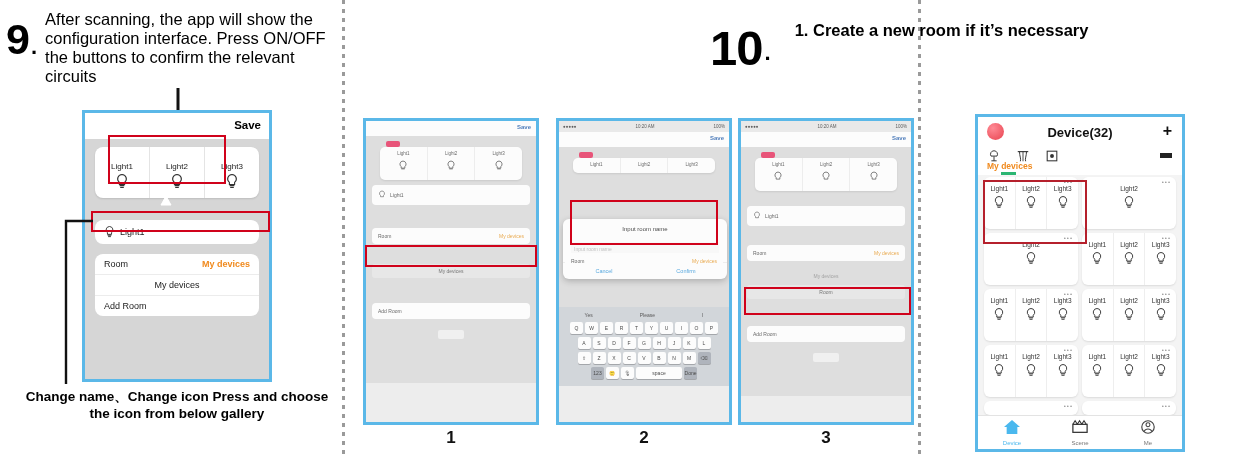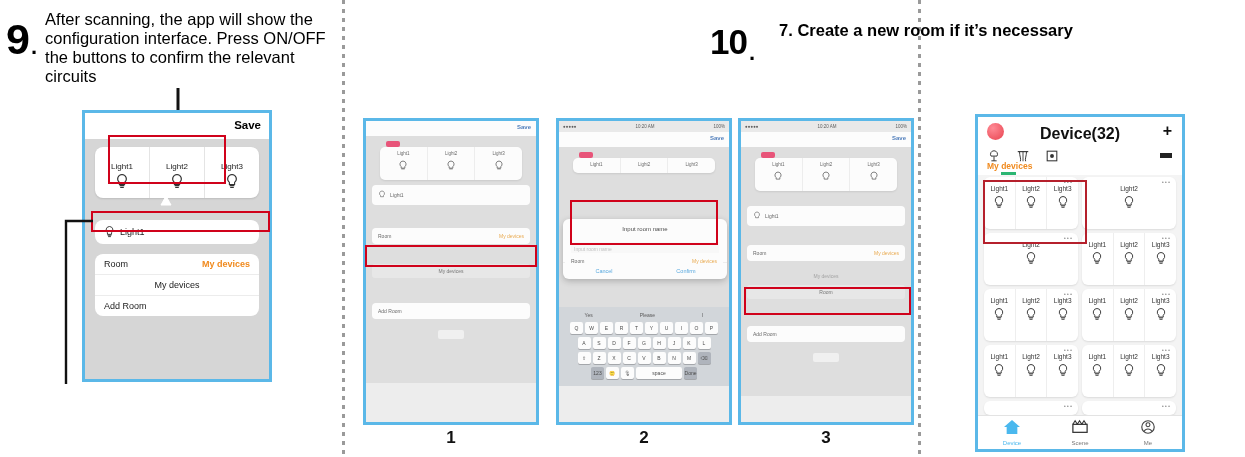--- a/index.html
+++ b/index.html
@@ -37,21 +37,21 @@
   .steptext { color:#000; font-weight:normal; }
 
   
   #s9head { left:6px; top:10px; width:334px; }
   #s9head .stepnum { font-size:43px; margin-top:8px; }
   #s9head .stepdot { font-size:22px; margin-top:24px; margin-left:2px; }
   #s9head .steptext { font-size:16.5px; line-height:19px; margin-left:8px; }
 
   
   #s10head { left:365px; top:18px; width:545px; }
-  #s10head .stepnum { font-size:35px; margin-top:6px; }
+  #s10head .stepnum { font-size:49px; margin-top:6px; }
   #s10head .stepdot { font-size:22px; margin-top:22px; margin-left:2px; }
   #s10head .steptext { font-size:16.5px; line-height:24px; margin-left:12px; font-weight:600;}
 
   
   .phone {
     position:absolute;
     border:3px solid #5bb8e8;
     background:#d9d9d9;
     overflow:hidden;
   }
@@ -169,21 +169,21 @@
             padding:5px 0; }
 
   .minibox { position:absolute; border:2px solid #d0021b; }
   #mb1 { left:365px; top:245px; width:172px; height:22px; }
   #mb2 { left:570px; top:200px; width:148px; height:45px; }
   #mb3 { left:744px; top:287px; width:167px; height:28px; }
 
   
   #phone11 { left:975px; top:114px; width:210px; height:338px; background:#fff; }
   .p11head { background:#fff; padding:6px 9px 0 9px; position:relative; height:58px; }
-  .p11title { text-align:center; font-size:16px; font-weight:bold; color:#111;
+  .p11title { text-align:center; font-size:13px; font-weight:bold; color:#111;
               position:absolute; left:0; right:0; top:8px; }
   .avatar { width:17px; height:17px; border-radius:50%;
             background:radial-gradient(circle at 35% 30%, #ff8a95, #e8434f); }
   .plus { position:absolute; right:10px; top:7px; font-size:16px;
           font-weight:bold; color:#111; line-height:14px; }
   .minusbtn { position:absolute; right:10px; top:36px; width:12px; height:5px;
               background:#222; }
   .iconrow { display:flex; gap:15px; margin-top:9px; align-items:flex-end; }
   .catico { width:14px; height:14px; }
   .mydev { color:#f08a1e; font-size:8.5px; font-weight:bold; margin-top:-2px; }
@@ -303,28 +303,29 @@
     <div class="redbox" id="rb9b"></div>
 
     <svg style="position:absolute;left:160px;top:196px" width="12" height="12">
       <path d="M6 0 L11 9 L1 9 Z" fill="#ffffff" stroke="#ffffff"></path>
     </svg>
 
     <svg id="conn9" viewBox="0 0 30 168">
       <polyline points="30,3 3,3 3,166" fill="none" stroke="#111" stroke-width="2.4"></polyline>
     </svg>
 
+    <div id="cap9">Change name、Change icon Press and choose the icon from below gallery</div>
   </div>
 
   <div class="panel" id="panel10">
     <div class="stephead" id="s10head">
       <span class="stepnum">10</span>
       <span class="stepdot">.</span>
       <span style="margin-left:12px">
-        <div class="steptext">7. Create a new room if it’s necessary</div>
+        <div class="steptext">1. Create a new room if it’s necessary</div>
       </span>
     </div>
   </div>
 
   <div class="phone mini" id="mini1">
     <div class="blur">
       <div class="minitop">
         <span class="minisave">Save</span>
       </div>
       <div class="minibody">

